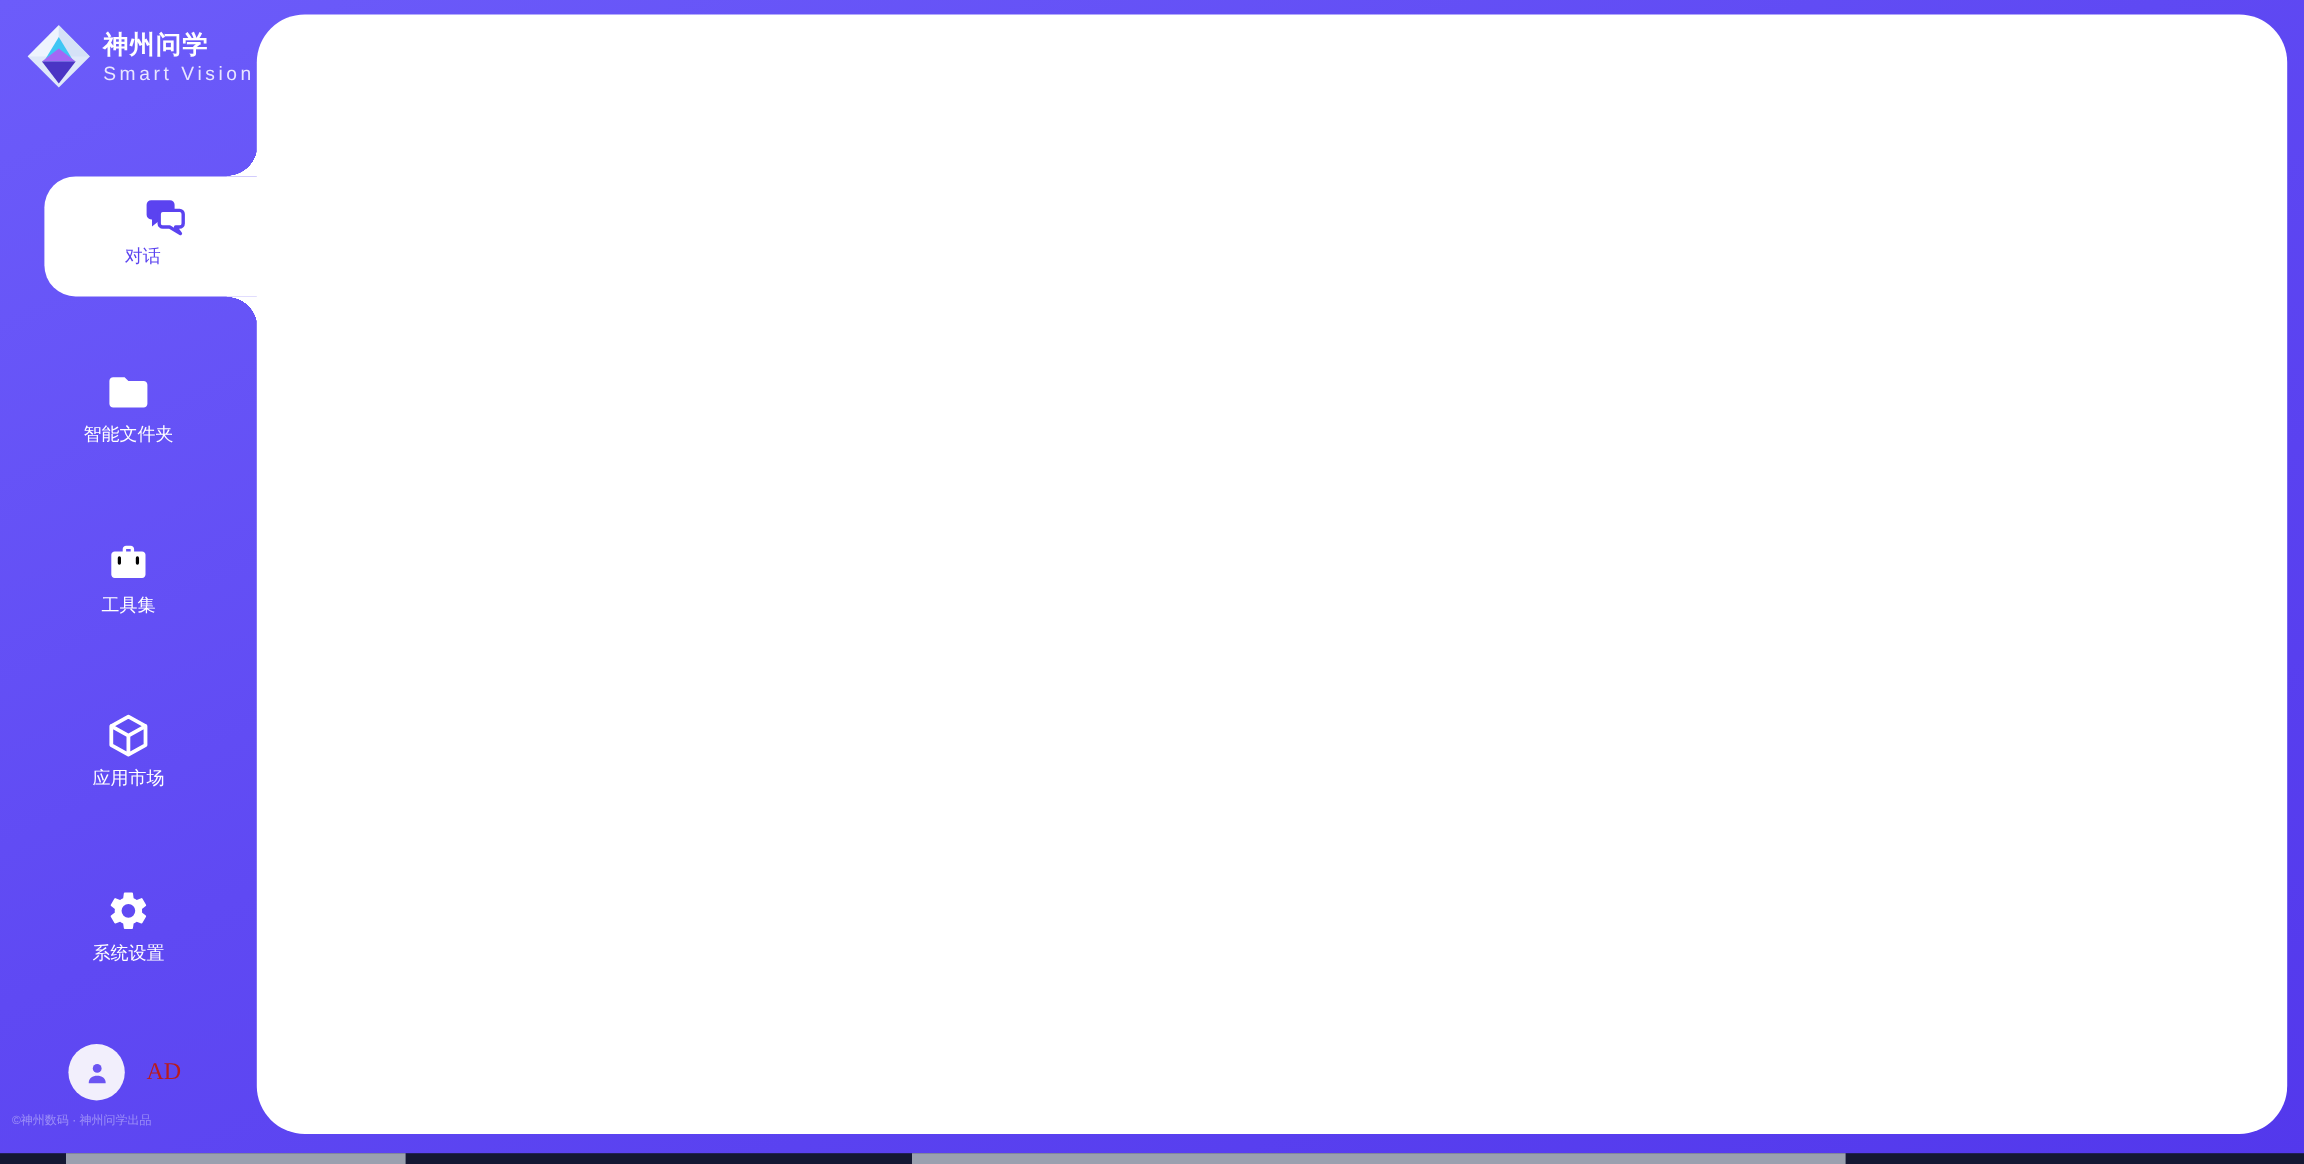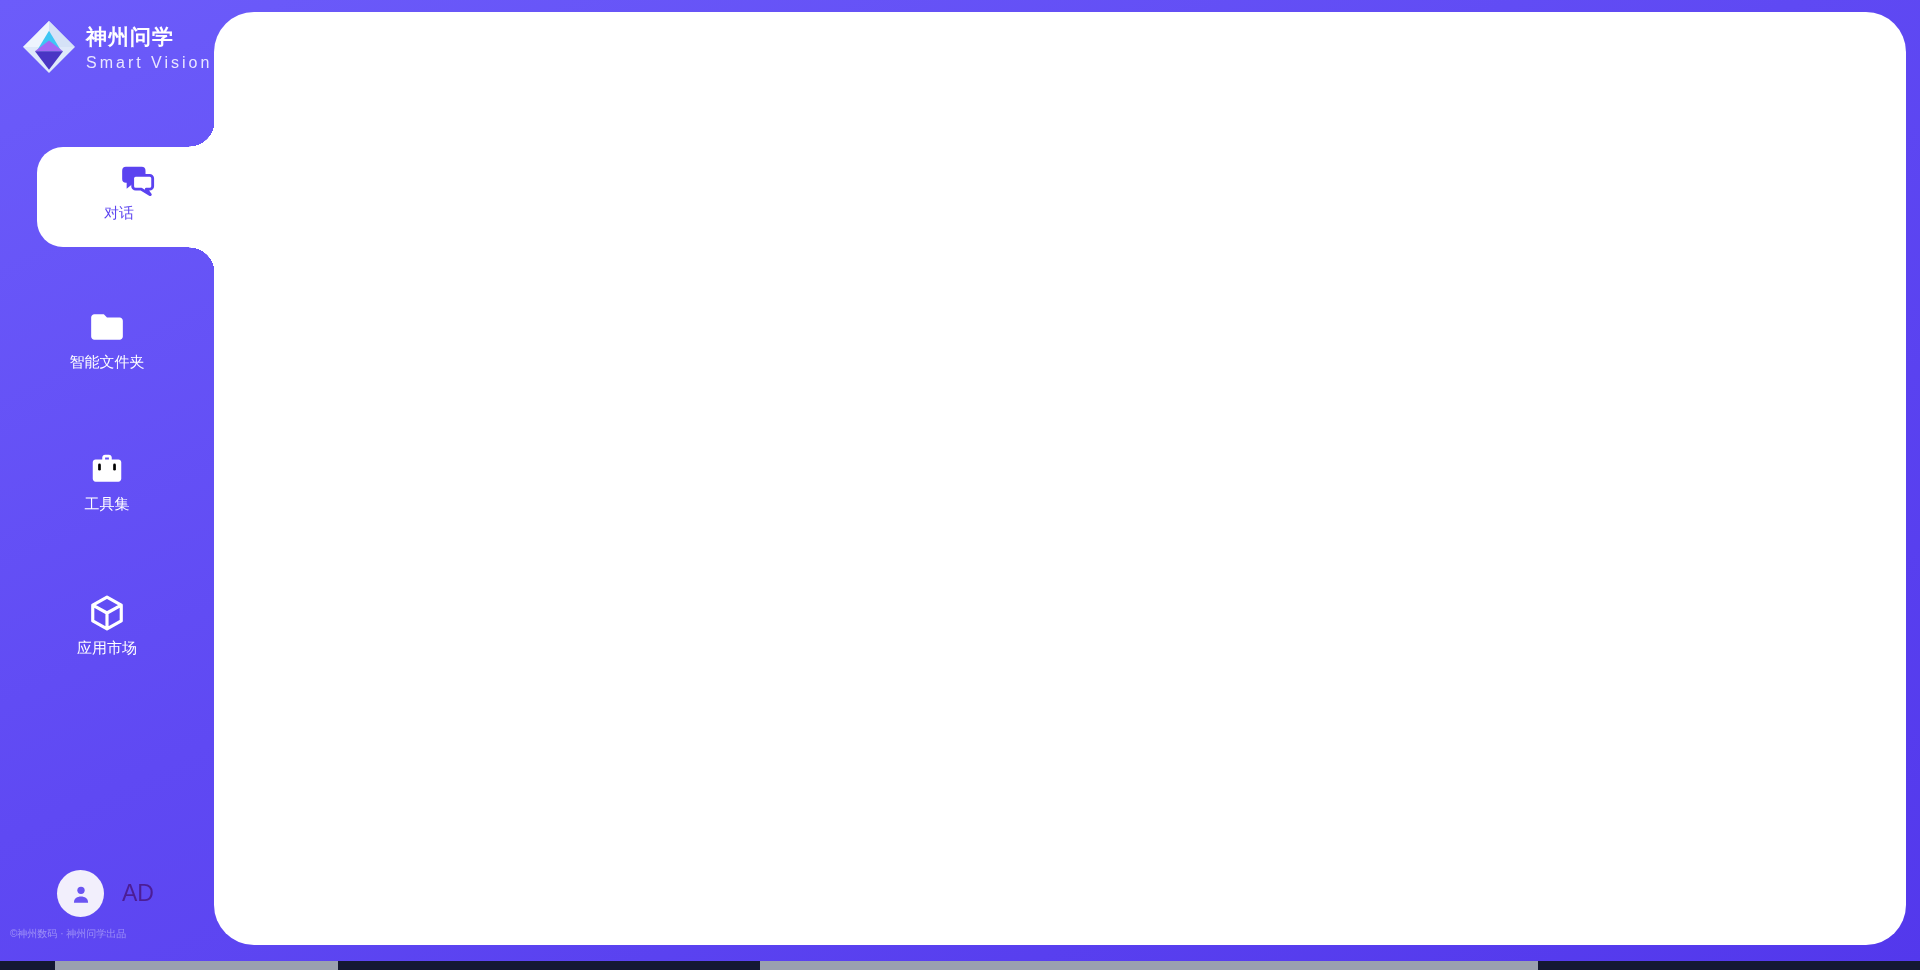--- a/index.html
+++ b/index.html
@@ -32,21 +32,21 @@
   .active-pill::after {
     content:""; position:absolute; right:0; bottom:-26px; width:26px; height:26px;
     background:radial-gradient(circle 26px at 0 100%, rgba(0,0,0,0) 0 25.4px, #fff 25.6px);
   }
   .active-pill .nico { width:40px; height:40px; display:block; margin:14px auto 0 81px; color:#5b43f0; }
   .active-pill .nlabel { display:block; text-align:center; margin:3px 0 0 -14px; font-size:15px; color:#5b43f0; }
 
   .user-chip { position:absolute; left:57px; top:870px; display:flex; align-items:center; gap:18px; cursor:pointer; }
   .avatar { width:47px; height:47px; border-radius:50%; background:#f2effc; display:flex; align-items:center; justify-content:center; }
   .avatar svg { width:26px; height:26px; color:#6b54f2; }
-  .user-name { color:#4c1d95; font-size:23px; }
+  .user-name { color:#b91c1c; font-size:20px;font-family:Liberation Serif, serif; }
   .side-footer { position:absolute; left:10px; top:927px; color:rgba(255,255,255,0.38); font-size:10px; }
 
   
   .main-panel {
     position:absolute; left:214px; top:12px; width:1692px; height:933px;
     background:#ffffff; border-radius:40px; z-index:1;
   }
   .greeting { position:absolute; left:576px; top:160px; display:flex; align-items:center; gap:18px; }
   .greeting .gem { width:82px; height:84px; }
   .greeting-title { font-size:27px; font-weight:700; color:#10141f; letter-spacing:0.5px; }
@@ -195,20 +195,26 @@
     <span class="nlabel">工具集</span>
   </div>
 
   <div class="nav-item" style="top:594px">
     <svg class="nico">
         <use href="#i-cube"></use>
       </svg>
     <span class="nlabel">应用市场</span>
   </div>
 
+  <div class="nav-item" style="top:740px">
+    <svg class="nico">
+        <use href="#i-gear"></use>
+      </svg>
+    <span class="nlabel">系统设置</span>
+  </div>
 
   <div class="user-chip">
     <div class="avatar">
       <svg>
           <use href="#i-person"></use>
         </svg>
     </div>
     <span class="user-name">AD</span>
   </div>
 

